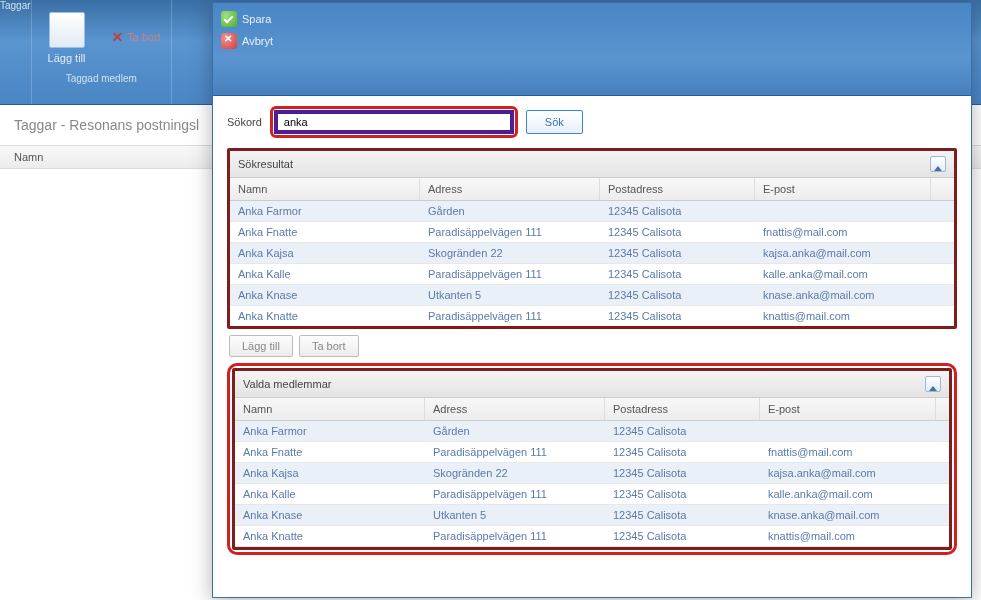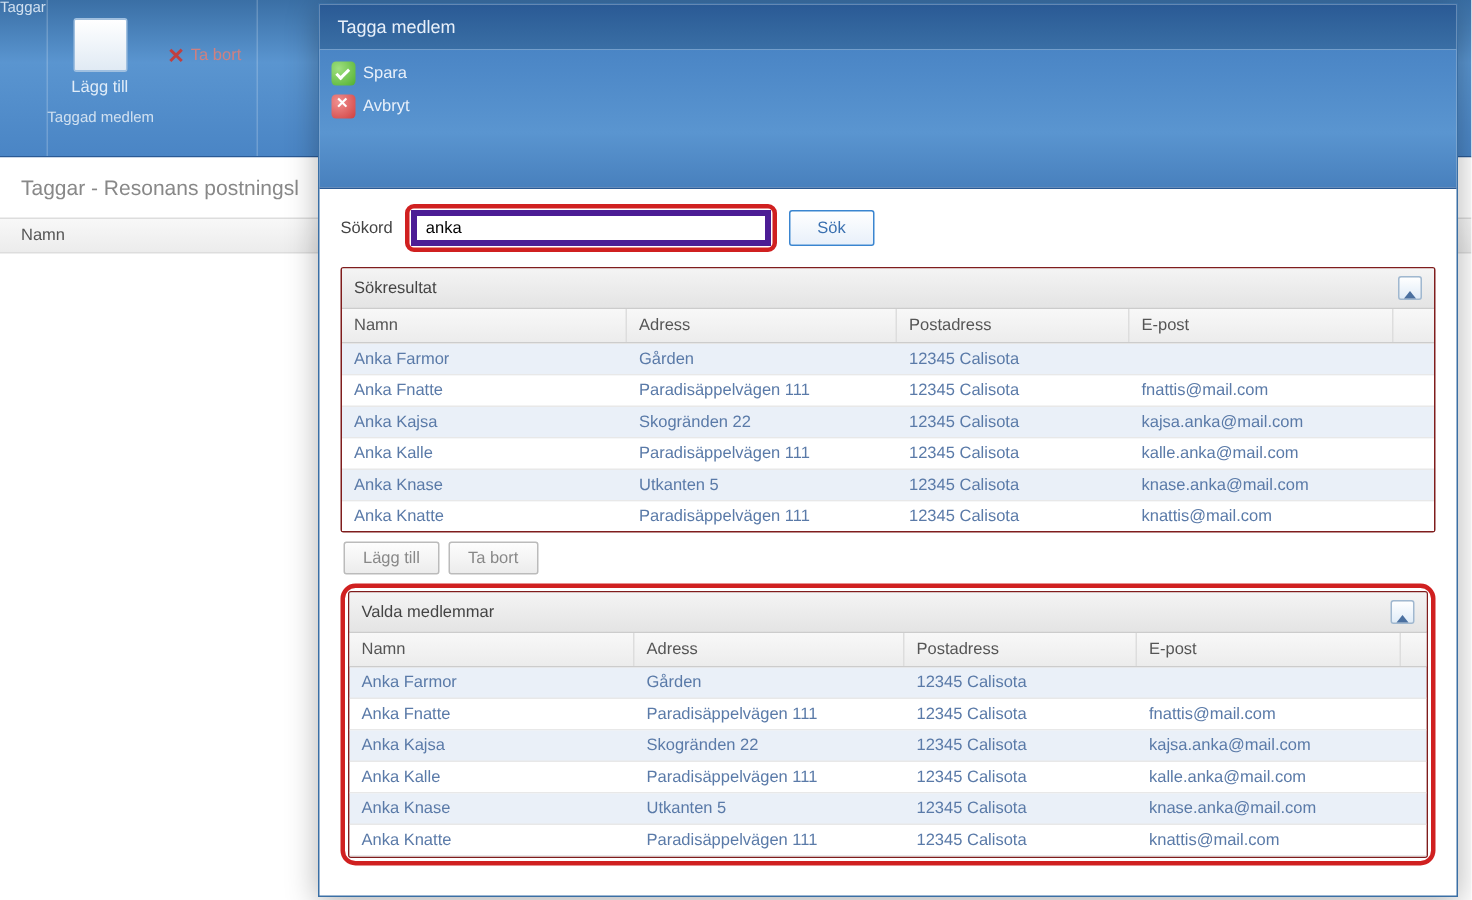--- a/index.html
+++ b/index.html
@@ -4,21 +4,21 @@
 <style>
   * { box-sizing: border-box; margin: 0; padding: 0; }
   body { font-family: Verdana, Geneva, sans-serif; font-size: 11px; color: #333; background: #fff; width: 981px; height: 600px; overflow: hidden; position: relative; }
   
   
   .bg-ribbon { height: 105px; background: linear-gradient(to bottom, #3a6fa5 0%, #5a95d0 40%, #4a85c5 100%); border-bottom: 1px solid #2a5a95; display: flex; }
   .bg-ribbon .item { padding: 8px 16px 4px; text-align: center; color: #e0ecf8; font-size: 11px; }
   .bg-ribbon .item .ic { width: 36px; height: 36px; margin: 4px auto; }
   .bg-ribbon .grp { border-right: 1px solid rgba(255,255,255,0.2); height: 100%; display:flex; flex-direction:column; }
   .bg-ribbon .grp-content{flex:1;display:flex;}
-  .bg-ribbon .grp-label { font-size: 10px; color: #d0e0f0; text-align:left; padding-bottom:20px; }
+  .bg-ribbon .grp-label { font-size: 10px; color: #d0e0f0; text-align:center; padding-bottom:20px; }
   .back-ic { border-radius:50%; background: radial-gradient(circle at 30% 30%, #fff, #b8d4f0); border:1px solid #7aa5d0; position:relative;}
   .back-ic::before{content:"";position:absolute;left:8px;top:12px;border:8px solid transparent;border-right:10px solid #3a70b0;}
   .doc-ic{background:linear-gradient(#fff,#e0eaf4);border:1px solid #a0c0e0;border-radius:2px;}
   .tabort{color:#d08080;font-size:11px;padding:6px 10px;display:flex;align-items:center;gap:4px;}
   .tabort .x{color:#c04040;font-weight:bold;font-size:14px;}
   
   .breadcrumb { padding: 12px 14px; font-size: 14px; color: #888; background:#fff;}
   .col-hdr-bg { background: linear-gradient(#f8f8f8,#ececec); border-top:1px solid #ddd;border-bottom:1px solid #ddd; padding: 5px 14px; font-size:11px; color:#555;}
   
   
@@ -40,21 +40,21 @@
   .rib-grp-l{font-size:10px;color:#fff;text-align:center;padding:3px;background:rgba(0,40,90,0.25);}
   
   .modal-body{padding:10px 14px;}
   .search-row{display:flex;align-items:center;gap:8px;margin-bottom:10px;}
   .search-row label{font-size:11px;color:#444;}
   .search-input{width:240px;height:24px;border:4px solid #4c1d95;padding:0 6px;font-family:inherit;font-size:11px;}
   .highlight-red{border:3px solid #d02020;border-radius:6px;padding:1px;}
   .highlight-red-lg{border:3px solid #d02020;border-radius:10px;}
   .sok-btn{height:24px;padding:0 18px;border:1px solid #3a85d0;background:linear-gradient(#fff,#e8f0fa);color:#3a70b0;font-size:11px;cursor:pointer;border-radius:2px;}
   
-  .panel{border:1px solid #7f1d1d;border-radius:2px;margin-bottom:6px;}
+  .panel{border:3px solid #7f1d1d;border-radius:2px;margin-bottom:6px;}
   .panel-hdr{background:linear-gradient(#f4f4f4,#e4e4e4);border-bottom:1px solid #ccc;padding:5px 8px;font-size:11px;color:#444;display:flex;justify-content:space-between;align-items:center;}
   .collapse-btn{width:16px;height:16px;border:1px solid #a0b8d0;background:linear-gradient(#fff,#e0ecf8);border-radius:2px;position:relative;cursor:pointer;}
   .collapse-btn::before{content:"";position:absolute;left:3px;top:5px;border:4px solid transparent;border-bottom:5px solid #4a70a0;}
   
   .grid-wrap{position:relative;}
   .grid-hdr{display:flex;background:linear-gradient(#f8f8f8,#ececec);border-bottom:1px solid #ccc;}
   .grid-hdr .c{padding:5px 8px;font-size:11px;color:#555;border-right:1px solid #ddd;}
   .grid-body{max-height:125px;overflow-y:auto;overflow-x:hidden;}
   .grid-body .r{display:flex;border-bottom:1px solid #e8e8e8;font-size:11px;}
   .grid-body .r:nth-child(odd){background:#eaf0f8;}
@@ -89,21 +89,20 @@
         <span>Ta bort</span>
       </div>
     </div>
     <div class="grp-label">Taggad medlem</div>
   </div>
 </div>
 <div class="breadcrumb">Taggar - Resonans postningsl</div>
 <div class="col-hdr-bg">Namn</div>
 
 <div class="modal">
-  <div class="modal-title">Tagga medlem</div>
   <div class="modal-ribbon">
     <div class="rib-grp">
       <div class="rib-grp-c">
         <div class="side-btns">
           <div class="side-btn">
             <span class="ic-sm ic-green"></span>
             <span>Spara</span>
           </div>
           <div class="side-btn">
             <span class="ic-sm ic-red"></span>

